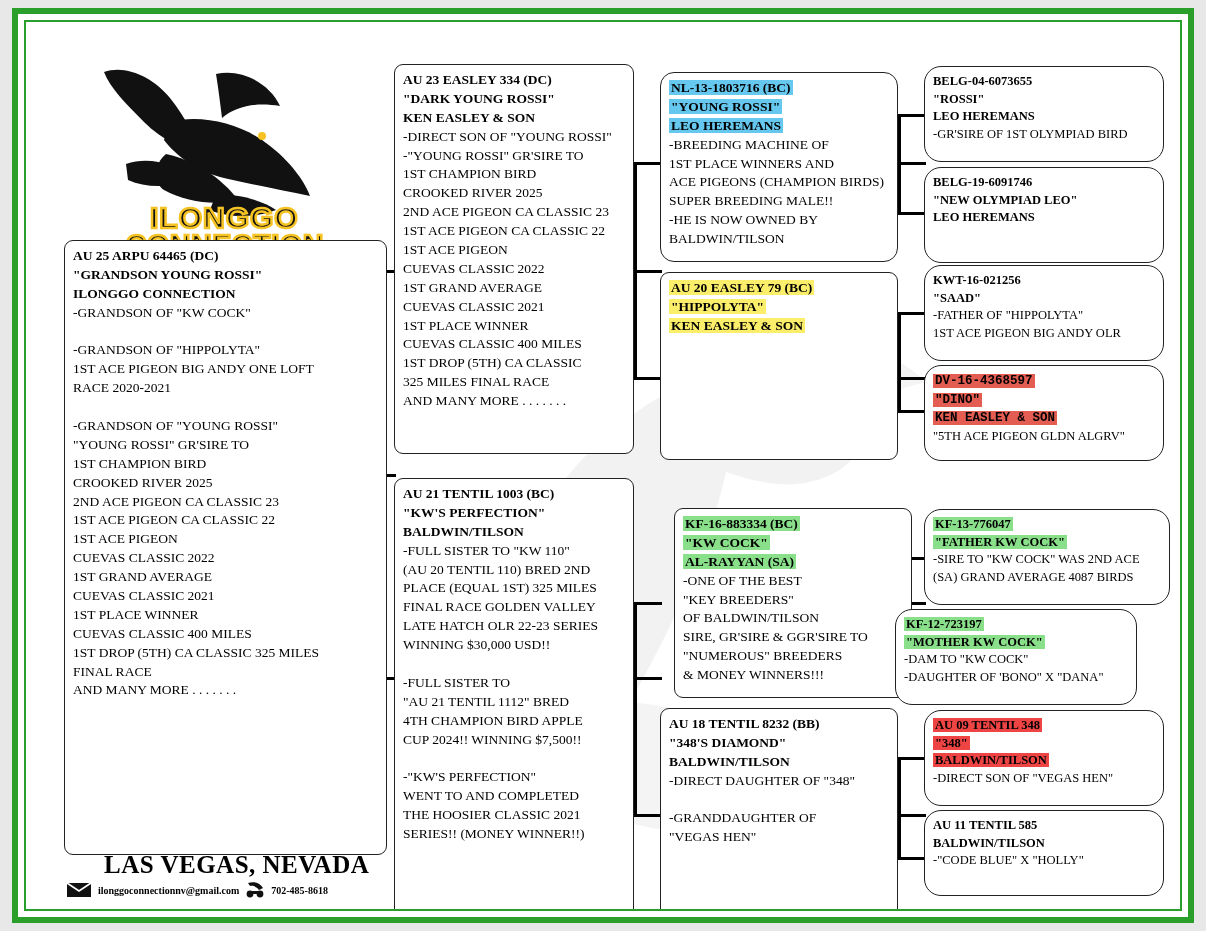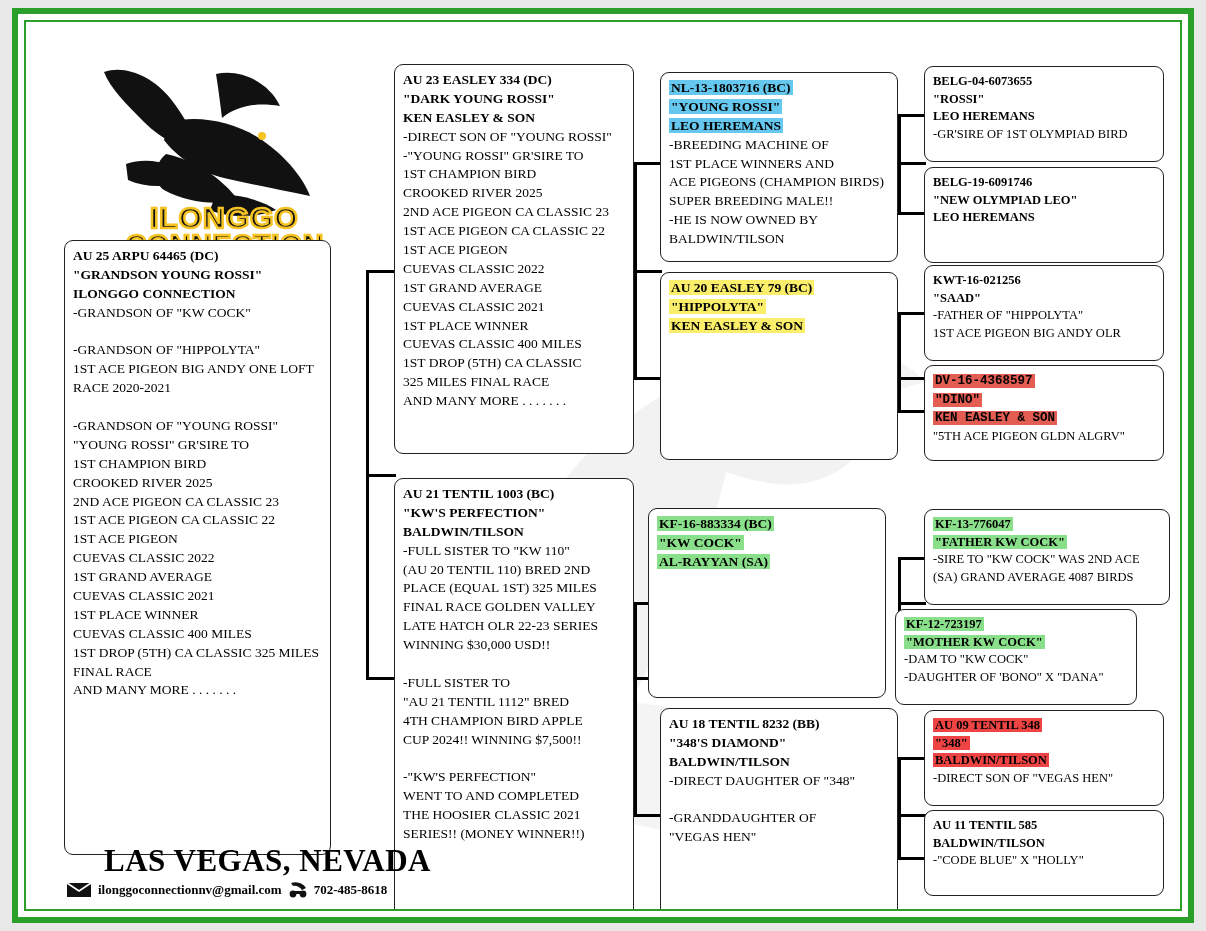--- a/index.html
+++ b/index.html
@@ -39,30 +39,30 @@
     color:#000;
   }
   .box .hdr{font-weight:bold;white-space:pre-line;}
   .box .body{white-space:pre-line;}
   .hl{padding:0 2px;}
   .hl-blue{background:#66c8ef;}
   .hl-yellow{background:#fbee6b;}
   .hl-red{background:#e35d52;font-family:Liberation Mono, monospace;}
   .hl-green{background:#8ae08a;}
   .hl-pink{background:#ef4444;}
-  .tiny{font-size:12.5px;}
+  .tiny{font-size:12.5px;border-radius:17px;}
   
   .ln{position:absolute;background:#000;}
   .logo{position:absolute;left:40px;top:22px;width:270px;height:215px;}
   .footer{
     position:absolute;left:40px;bottom:10px;width:560px;
     font-weight:bold;color:#000;
   }
-  .footer .city{font-size:31px;letter-spacing:0.5px;margin-left:38px;}
-  .footer .contact{font-size:13px;margin-top:2px;display:flex;align-items:center;gap:6px;}
+  .footer .city{font-size:25px;letter-spacing:0.5px;margin-left:38px;}
+  .footer .contact{font-size:10px;margin-top:2px;display:flex;align-items:center;gap:6px;}
   .footer .contact span{white-space:nowrap;}
 </style>
 </head>
 <body>
 
 <div id="sheet">
   <div id="inner">
 
     <svg class="watermark" viewBox="0 0 520 760">
       <path d="M60 420 C110 300 220 230 300 220 C340 214 380 226 400 250 C420 274 412 312 380 330 C340 352 300 340 270 330 C250 420 200 520 150 600 C120 650 90 690 60 720 C40 640 40 510 60 420 Z" fill="#8a8a8a"></path>
@@ -116,21 +116,21 @@
     <div class="ln" style="left:872px;top:580px;width:28px;height:3px;"></div>
     <div class="ln" style="left:872px;top:535px;width:3px;height:100px;"></div>
     <div class="ln" style="left:872px;top:535px;width:28px;height:3px;"></div>
     <div class="ln" style="left:872px;top:633px;width:28px;height:3px;"></div>
 
     <div class="ln" style="left:872px;top:792px;width:28px;height:3px;"></div>
     <div class="ln" style="left:872px;top:735px;width:3px;height:102px;"></div>
     <div class="ln" style="left:872px;top:735px;width:28px;height:3px;"></div>
     <div class="ln" style="left:872px;top:835px;width:28px;height:3px;"></div>
 
-    <div class="box" style="left:38px;top:218px;width:267px;height:615px;">
+    <div class="box" style="left:38px;top:218px;width:323px;height:615px;">
       <div class="hdr">AU 25 ARPU 64465 (DC)</div>
       <div class="hdr">"GRANDSON YOUNG ROSSI"</div>
       <div class="hdr">ILONGGO CONNECTION</div>
       <div class="body">-GRANDSON OF "KW COCK"
 
 -GRANDSON OF "HIPPOLYTA"
 1ST ACE PIGEON BIG ANDY ONE LOFT
 RACE 2020-2021
 
 -GRANDSON OF "YOUNG ROSSI"
@@ -186,42 +186,48 @@
 "AU 21 TENTIL 1112" BRED
 4TH CHAMPION BIRD APPLE
 CUP 2024!! WINNING $7,500!!
 
 -"KW'S PERFECTION"
 WENT TO AND COMPLETED
 THE HOOSIER CLASSIC 2021
 SERIES!! (MONEY WINNER!!)</div>
     </div>
 
-    <div class="box" style="left:634px;top:50px;width:238px;height:190px;">
+    <div class="box" style="left:634px;top:50px;width:238px;height:190px;border-radius:14px;">
       <div class="hdr"><span class="hl hl-blue">NL-13-1803716 (BC)</span></div>
       <div class="hdr"><span class="hl hl-blue">"YOUNG ROSSI"</span></div>
       <div class="hdr"><span class="hl hl-blue">LEO HEREMANS</span></div>
       <div class="body">-BREEDING MACHINE OF
 1ST PLACE WINNERS AND
 ACE PIGEONS (CHAMPION BIRDS)
 SUPER BREEDING MALE!!
 -HE IS NOW OWNED BY
 BALDWIN/TILSON</div>
     </div>
 
     <div class="box" style="left:634px;top:250px;width:238px;height:188px;">
       <div class="hdr"><span class="hl hl-yellow">AU 20 EASLEY 79 (BC)</span></div>
       <div class="hdr"><span class="hl hl-yellow">"HIPPOLYTA"</span></div>
       <div class="hdr"><span class="hl hl-yellow">KEN EASLEY &amp; SON</span></div>
     </div>
 
-    <div class="box" style="left:622px;top:486px;width:238px;height:190px;">
+    <div class="box" style="left:648px;top:486px;width:238px;height:190px;">
       <div class="hdr"><span class="hl hl-green">KF-16-883334 (BC)</span></div>
       <div class="hdr"><span class="hl hl-green">"KW COCK"</span></div>
       <div class="hdr"><span class="hl hl-green">AL-RAYYAN (SA)</span></div>
+      <div class="body">-ONE OF THE BEST
+"KEY BREEDERS"
+OF BALDWIN/TILSON
+SIRE, GR'SIRE &amp; GGR'SIRE TO
+"NUMEROUS" BREEDERS
+&amp; MONEY WINNERS!!!</div>
     </div>
 
     <div class="box" style="left:634px;top:686px;width:238px;height:227px;">
       <div class="hdr">AU 18 TENTIL 8232 (BB)</div>
       <div class="hdr">"348'S DIAMOND"</div>
       <div class="hdr">BALDWIN/TILSON</div>
       <div class="body">-DIRECT DAUGHTER OF "348"
 
 -GRANDDAUGHTER OF
 "VEGAS HEN"</div>

